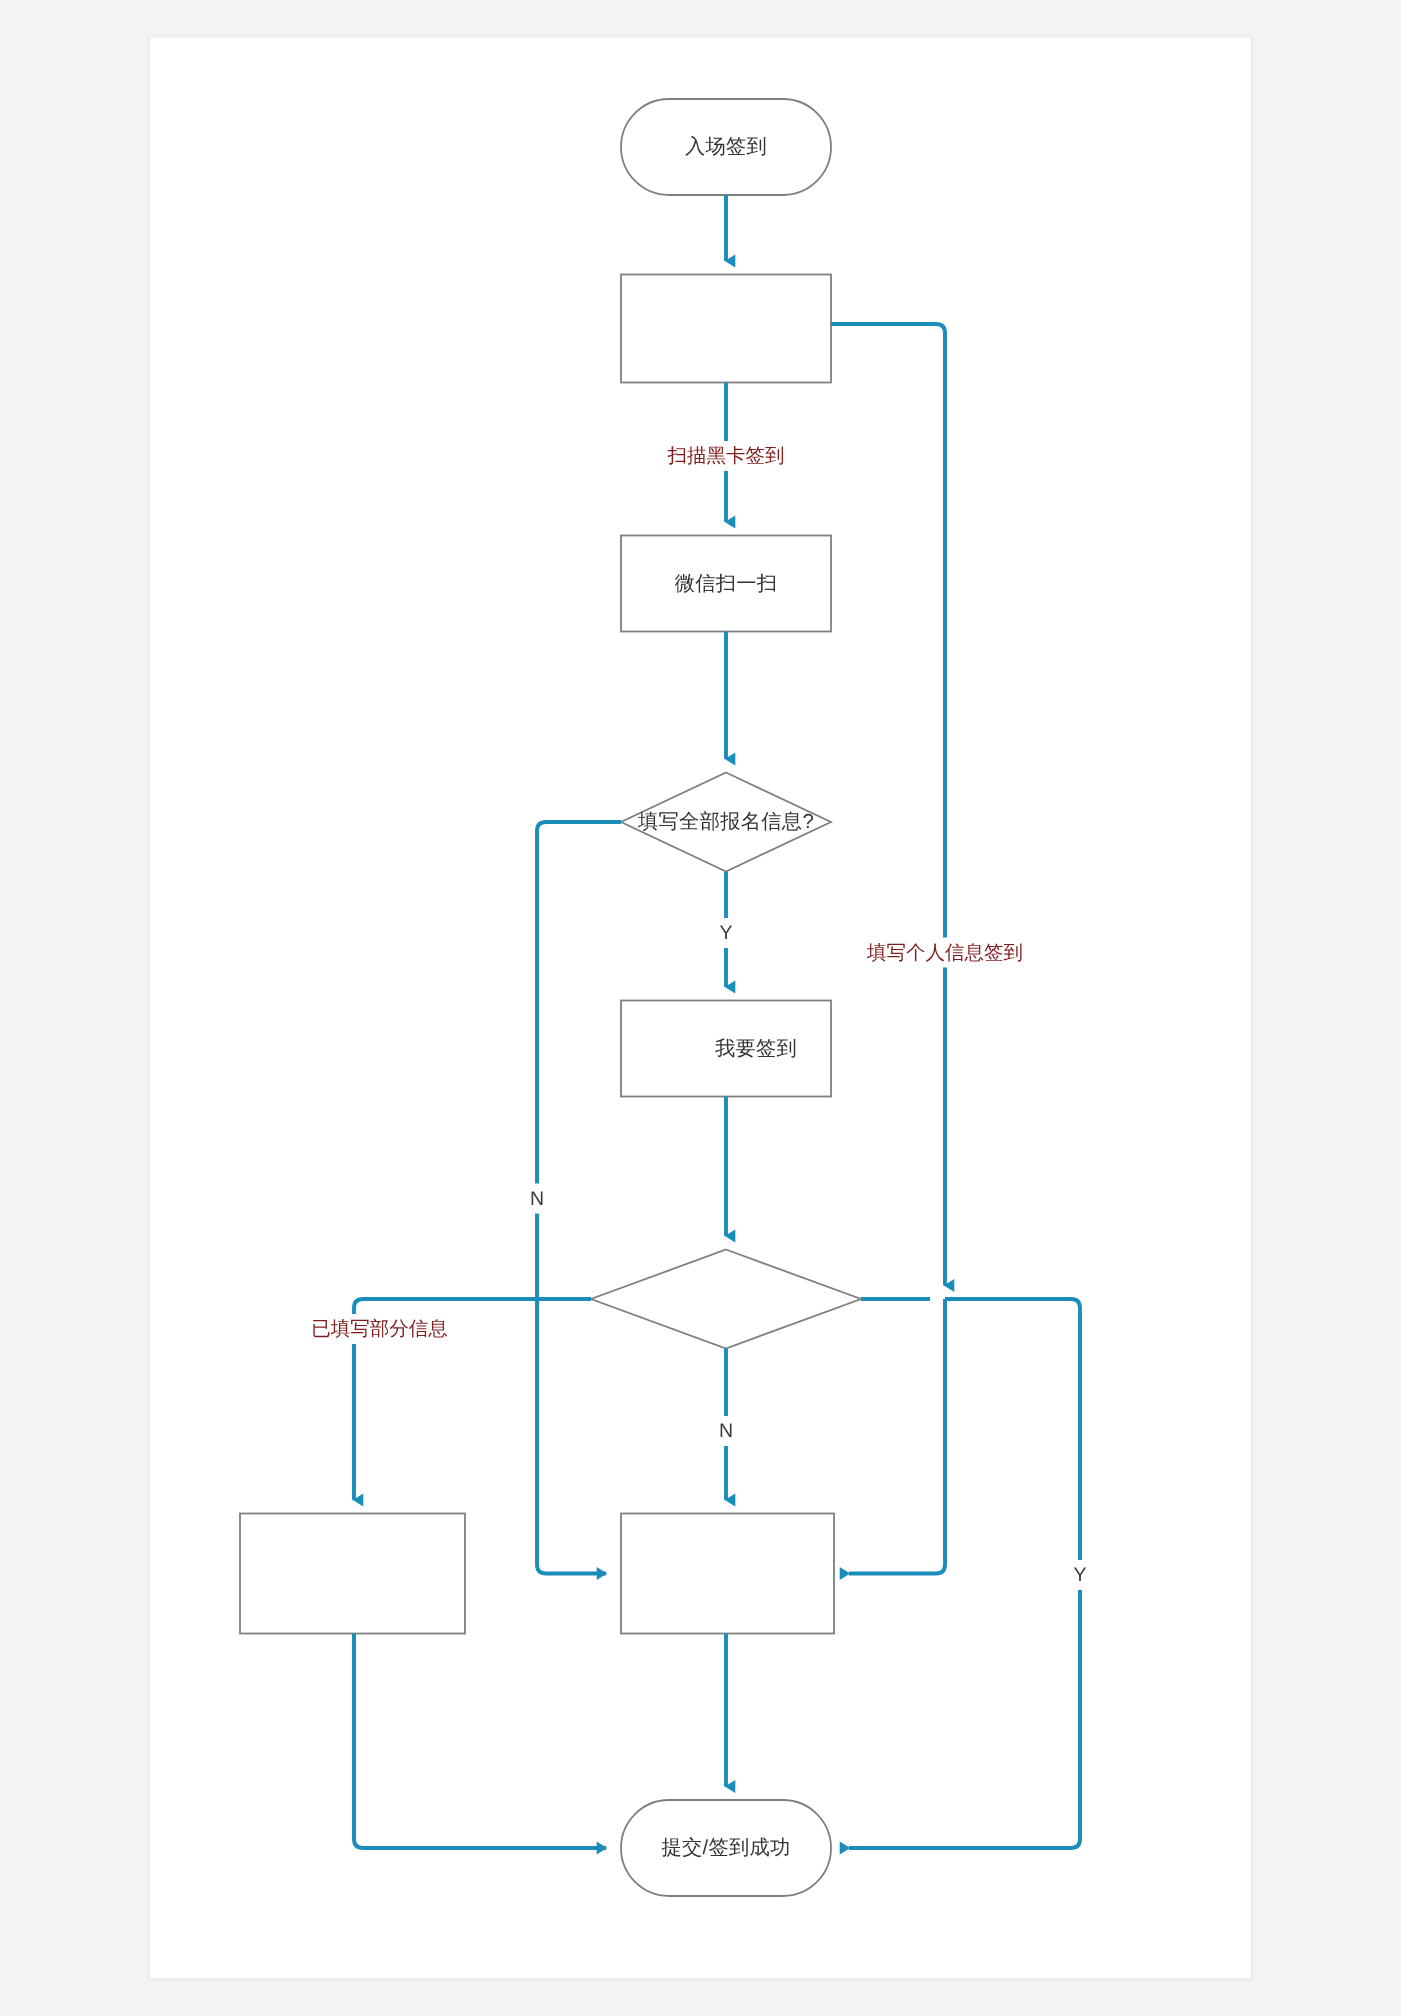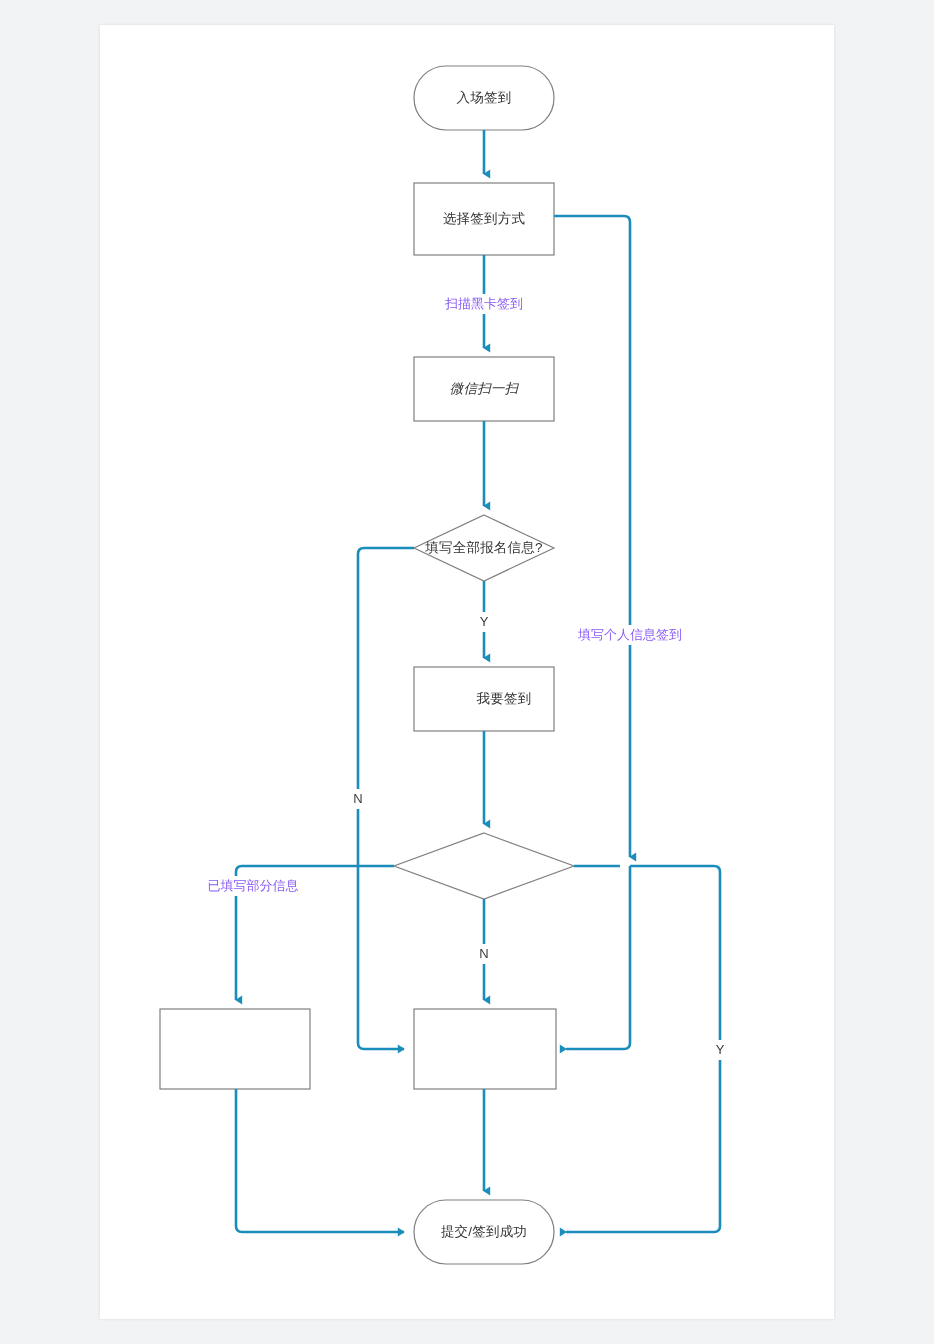--- a/index.html
+++ b/index.html
@@ -50,21 +50,21 @@
     letter-spacing: 0.2px;
     pointer-events: none;
     white-space: pre-line;
   }
   .edge-label {
     position: absolute;
     display: flex;
     align-items: center;
     justify-content: center;
     text-align: center;
-    color: #8b5cf6;
+    color: #7f1d1d;
     font-size: 13px;
     line-height: 16px;
     background: #ffffff;
     pointer-events: none;
   }
   .branch-label {
     position: absolute;
     display: flex;
     align-items: center;
     justify-content: center;
@@ -159,23 +159,22 @@
       <path d="M484,899 L484,1000" marker-end="url(#arrow-down)"></path>
 
       <path d="M236,1089 L236,1226 Q236,1232 242,1232 L404,1232" marker-end="url(#arrow-right)"></path>
 
       <path d="M484,1089 L484,1191" marker-end="url(#arrow-down)"></path>
     </g>
   </svg>
 
   <div class="node-label" style="left:414px; top:66px; width:140px; height:64px;">入场签到</div>
 
-  <div class="node-label" style="left:414px; top:183px; width:140px; height:72px;">选择签到方式</div>
 
-  <div class="node-label" style="left:414px; top:357px; width:140px; height:64px;font-style:italic;">微信扫一扫</div>
+  <div class="node-label" style="left:414px; top:357px; width:140px; height:64px;">微信扫一扫</div>
 
   <div class="node-label" style="left:404px; top:533px; width:160px; height:30px;">填写全部报名信息?</div>
 
   <div class="node-label" style="left:414px; top:667px; width:140px; height:64px;padding-left:20px;">我要签到</div>
 
 
 
 
   <div class="node-label" style="left:414px; top:1200px; width:140px; height:64px;">提交/签到成功</div>
 

